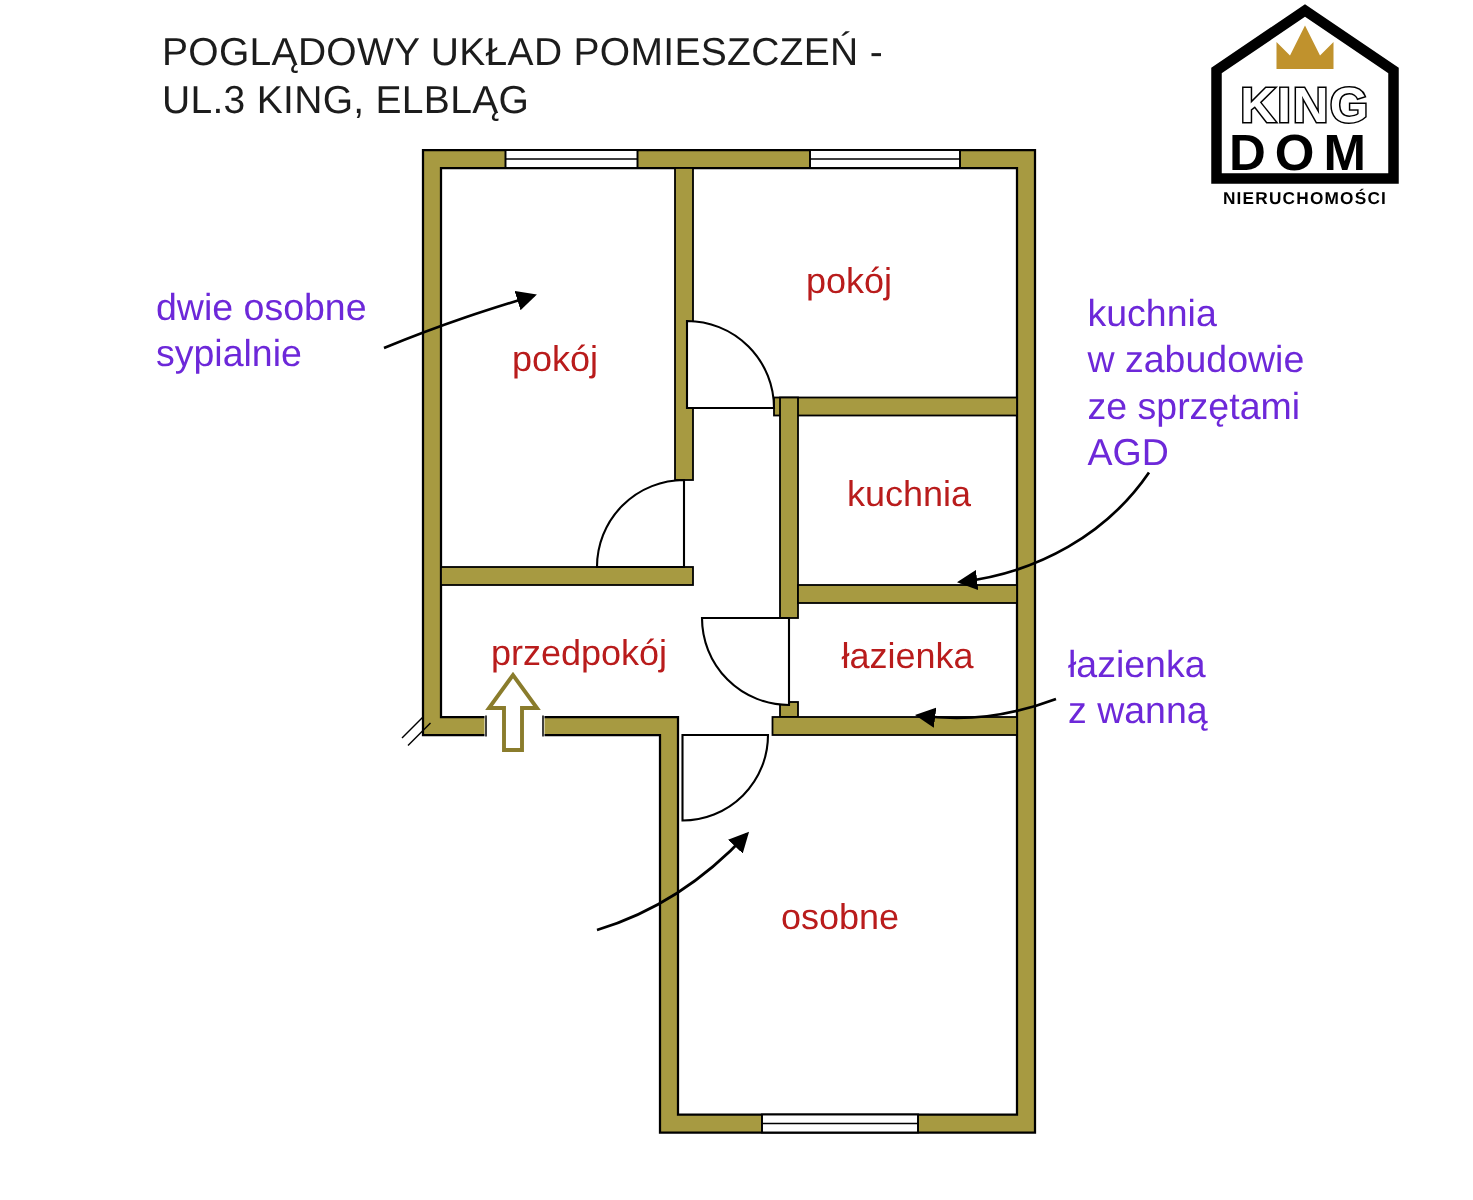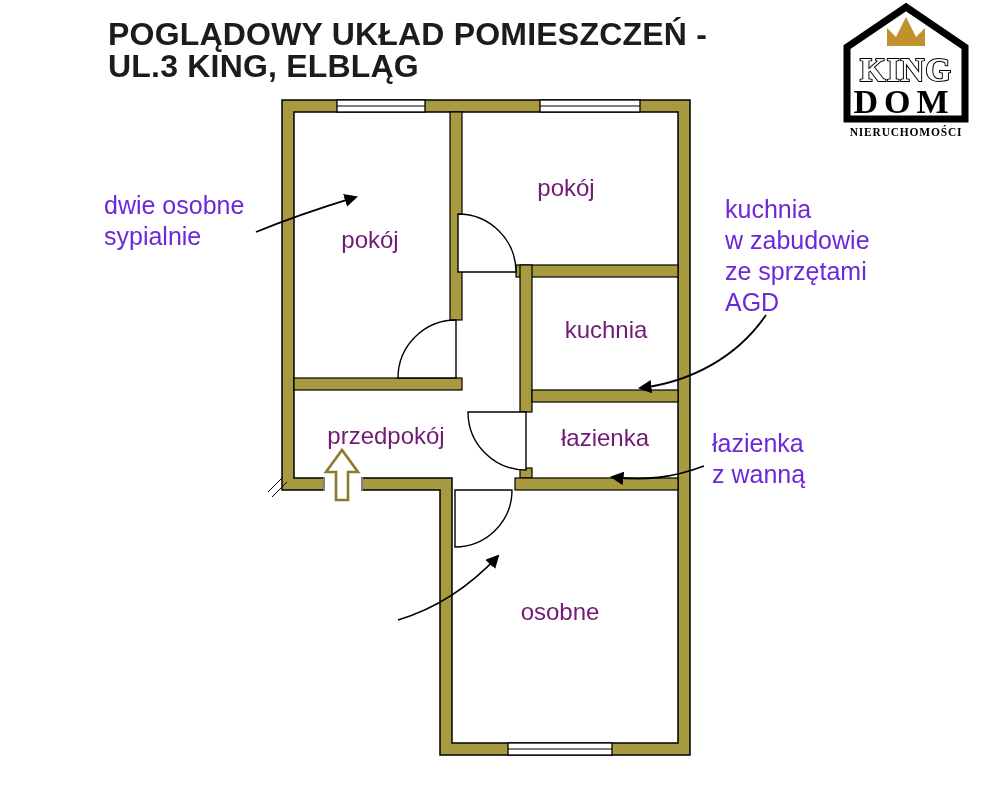--- a/index.html
+++ b/index.html
@@ -3,28 +3,28 @@
 <meta charset="utf-8">
 <style>
   html,body{margin:0;padding:0;background:#ffffff;}
   .stage{
     position:relative;width:982px;height:800px;background:#ffffff;overflow:hidden;
     font-family:"Liberation Sans","DejaVu Sans",sans-serif;color:#1a1a1a;
   }
   svg.plan{position:absolute;left:0;top:0;}
   .title{
     position:absolute;left:108px;top:18px;
-    font-size:32px;line-height:32px;letter-spacing:.2px;color:#1c1c1c;font-weight:bold;
+    font-size:26px;line-height:32px;letter-spacing:.2px;color:#1c1c1c;
   }
   .room-label{
     position:absolute;transform:translate(-50%,-50%);
-    font-size:24px;white-space:nowrap;color:#701a75;
+    font-size:24px;white-space:nowrap;color:#b91c1c;
   }
   .note{position:absolute;font-size:25px;line-height:31px;color:#6d28d9;}
-  .logo{position:absolute;left:840px;top:2px;width:134px;height:142px;font-family:Liberation Serif, serif;}
+  .logo{position:absolute;left:804px;top:2px;width:134px;height:142px;}
 </style>
 </head>
 <body>
 
 <div class="stage">
 
   <svg class="plan" width="982" height="800" viewBox="0 0 982 800">
     <defs>
       <marker id="ah" viewBox="0 0 10 10" refX="8.5" refY="5" markerWidth="7.5" markerHeight="7.5" orient="auto-start-reverse">
         <path d="M0,0 L10,5 L0,10 Z" fill="#000"></path>

